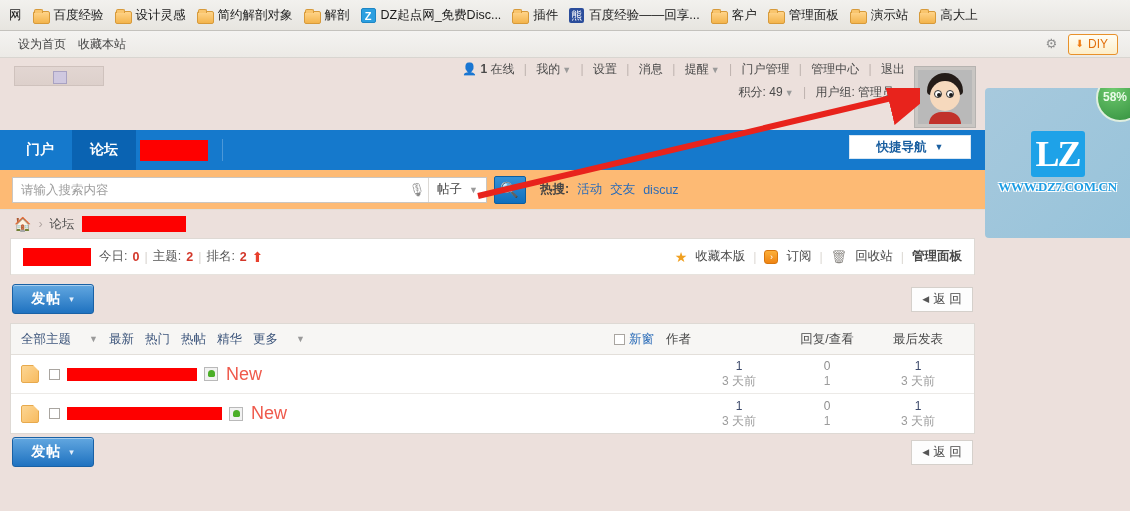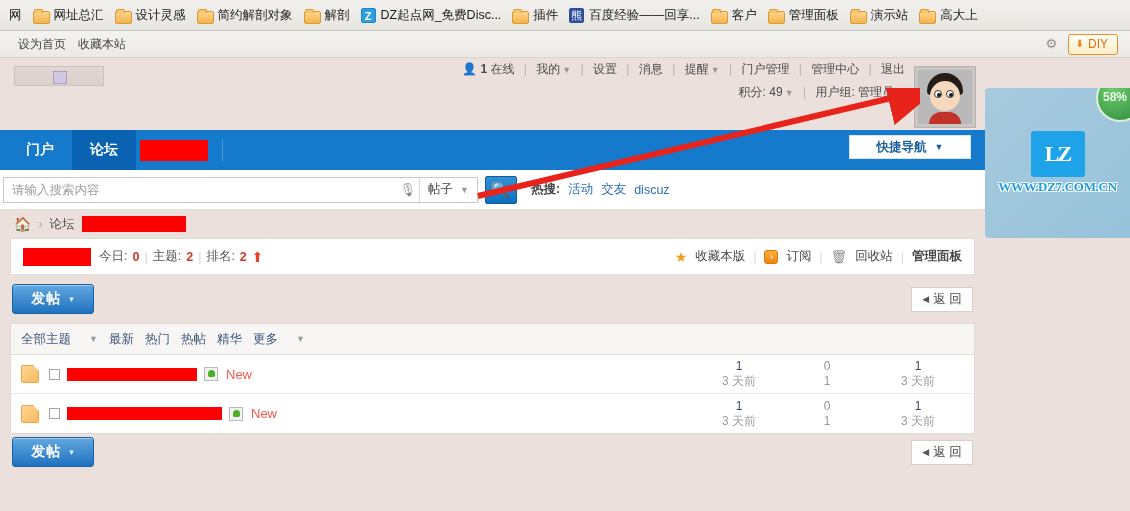--- a/index.html
+++ b/index.html
@@ -238,25 +238,25 @@
     color: #1a5fa0;
     font-size: 12.5px;
     font-weight: bold;
     display: flex; align-items: center; justify-content: center; gap: 6px;
   }
   #quick-nav .caret { color: #1a5fa0; font-size: 9px; }
 
   
   #search-row {
     height: 40px;
-    background: #ffffff;
+    background: #fdba74;
     border-bottom: 1px solid #e1ddd8;
     display: flex;
     align-items: center;
-    padding-left: 3px;
+    padding-left: 12px;
   }
   #search-box {
     display: flex;
     align-items: stretch;
     height: 26px;
     width: 475px;
     border: 1px solid #c9c6c2;
     background: #fff;
   }
   #search-input {
@@ -441,21 +441,21 @@
     position: relative;
     flex: 0 0 auto;
   }
   .ico-attach::after {
     content:""; position:absolute; left:3px; top:2px;
     width:7px; height:7px; background:#4caf28; border-radius: 50% 50% 20% 20%;
   }
   .tag-new {
     margin-left: 8px;
     color: #ef5a4c;
-    font-size: 13px;
+    font-size: 18px;
     flex: 0 0 auto;
   }
   .rcols { margin-left: auto; display: flex; align-items: center; }
   .rcol { text-align: center; line-height: 15px; }
   .rcol.author { width: 86px; }
   .rcol.replies { width: 90px; }
   .rcol.last { width: 92px; }
   .rc-top { color: #3d4a6b; font-size: 12px; }
   .rc-top.mut { color: #8f8f8f; }
   .rc-bot { color: #9c9c9c; font-size: 12px; }
@@ -477,21 +477,21 @@
     display: flex; flex-direction: column;
     align-items: center; justify-content: center;
     gap: 2px;
     overflow: hidden;
   }
   #wm-logo {
     width: 54px; height: 46px;
     background: #1ea2e8;
     color: #fff;
     font-weight: bold;
-    font-size: 22px;
+    font-size: 36px;
     line-height: 46px;
     text-align: center;
     letter-spacing: -2px;
     font-family: "Liberation Serif", serif;
     border-radius: 3px;
   }
   #wm-title {
     font-size: 22px; font-weight: bold;
     color: #1e9ee4;
     font-family: "Liberation Serif", serif;
@@ -529,21 +529,21 @@
 </style>
 </head>
 <body>
 
 <div id="bookmark-bar">
   <div class="bm">
     <span class="bm-label">网</span>
   </div>
   <div class="bm">
     <span class="ico-folder"></span>
-    <span class="bm-label">网址总汇</span>
+    <span class="bm-label">百度经验</span>
   </div>
   <div class="bm">
     <span class="ico-folder"></span>
     <span class="bm-label">设计灵感</span>
   </div>
   <div class="bm">
     <span class="ico-folder"></span>
     <span class="bm-label">简约解剖对象</span>
   </div>
   <div class="bm">
@@ -725,20 +725,31 @@
           </a>
           <a href="#">最新</a>
           <a href="#">热门</a>
           <a href="#">热帖</a>
           <a href="#">精华</a>
           <a href="#" class="drop">
             <span>更多</span>
             <span class="caret">▼</span>
           </a>
         </div>
+        <div id="list-head-cols">
+          <div class="hcol author" style="display:flex;align-items:center;gap:12px;width:168px;justify-content:flex-start;">
+            <span style="display:inline-flex;align-items:center;gap:4px;">
+              <span class="chk"></span>
+              <span style="color:#2b6cb8">新窗</span>
+            </span>
+            <span>作者</span>
+          </div>
+          <div class="hcol replies">回复/查看</div>
+          <div class="hcol last">最后发表</div>
+        </div>
       </div>
 
       <div class="trow">
         <span class="ico-thread"></span>
         <span class="chk"></span>
         <span class="title-red" style="width:130px"></span>
         <span class="ico-attach"></span>
         <span class="tag-new">New</span>
         <div class="rcols">
           <div class="rcol author">

